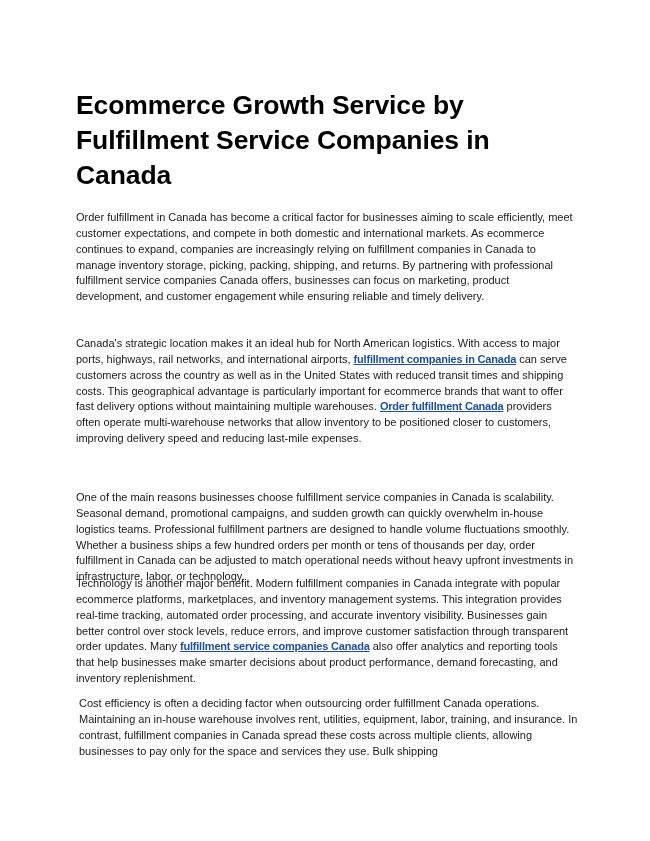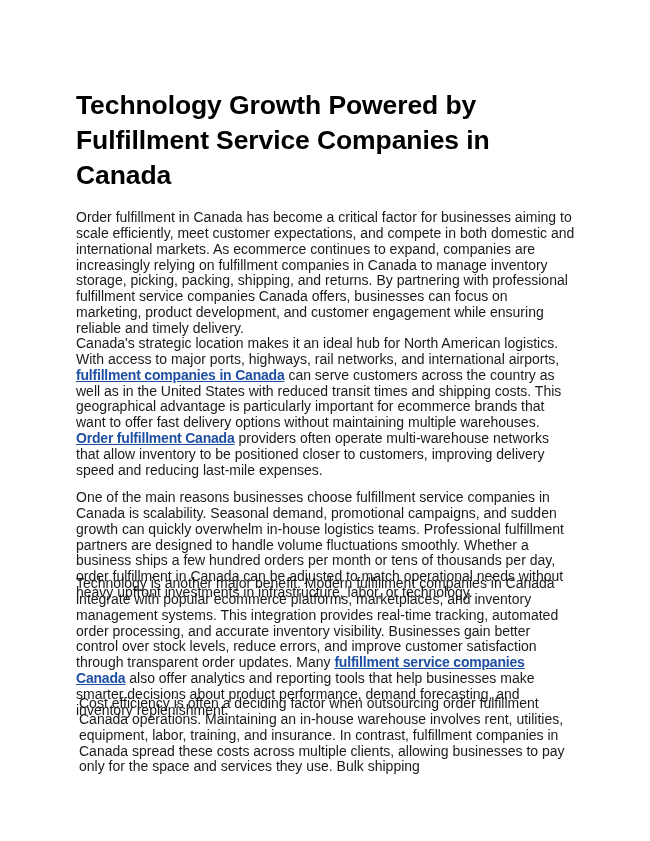--- a/index.html
+++ b/index.html
@@ -25,41 +25,41 @@
     margin: 0;
     font-family: "Liberation Sans", sans-serif;
     font-weight: bold;
     font-size: 26.5px;
     line-height: 35px;
     letter-spacing: -0.1px;
     color: #000000;
   }
   .para {
     margin: 0;
-    font-size: 14px;
+    font-size: 11px;
     line-height: 15.85px;
     color: #1a1a1a;
   }
   .p1 { position: absolute; top: 122px; left: 0; width: 500px; }
   .p2 { position: absolute; top: 248px; left: 0; width: 500px; }
   .p3 { position: absolute; top: 382px; left: 0; width: 500px; margin-top: 20px; }
   .p4 { position: absolute; top: 488px; left: 0; width: 500px; }
   .p5 { position: absolute; top: 608px; left: 3px; width: 500px; }
   a.doc-link {
     color: #1f4fa3;
     font-weight: bold;
     text-decoration: underline;
     letter-spacing: -0.2px;
   }
 </style>
 </head>
 <body>
 
 <div class="page">
-  <h1>Technology Growth Powered by Fulfillment Service Companies in Canada</h1>
+  <h1>Ecommerce Growth Service by Fulfillment Service Companies in Canada</h1>
 
   <p class="para p1">
     <span>Order fulfillment in Canada has become a critical factor for businesses aiming to scale efficiently, meet customer expectations, and compete in both domestic and international markets. As ecommerce continues to expand, companies are increasingly relying on fulfillment companies in Canada to manage inventory storage, picking, packing, shipping, and returns. By partnering with professional fulfillment service companies Canada offers, businesses can focus on marketing, product development, and customer engagement while ensuring reliable and timely delivery.</span>
   </p>
 
   <p class="para p2">
     <span>Canada's strategic location makes it an ideal hub for North American logistics. With access to major ports, highways, rail networks, and international airports, </span><a class="doc-link" href="#">fulfillment companies in Canada</a><span> can serve customers across the country as well as in the United States with reduced transit times and shipping costs. This geographical advantage is particularly important for ecommerce brands that want to offer fast delivery options without maintaining multiple warehouses. </span><a class="doc-link" href="#">Order fulfillment Canada</a><span> providers often operate multi-warehouse networks that allow inventory to be positioned closer to customers, improving delivery speed and reducing last-mile expenses.</span>
   </p>
 
   <p class="para p3">

